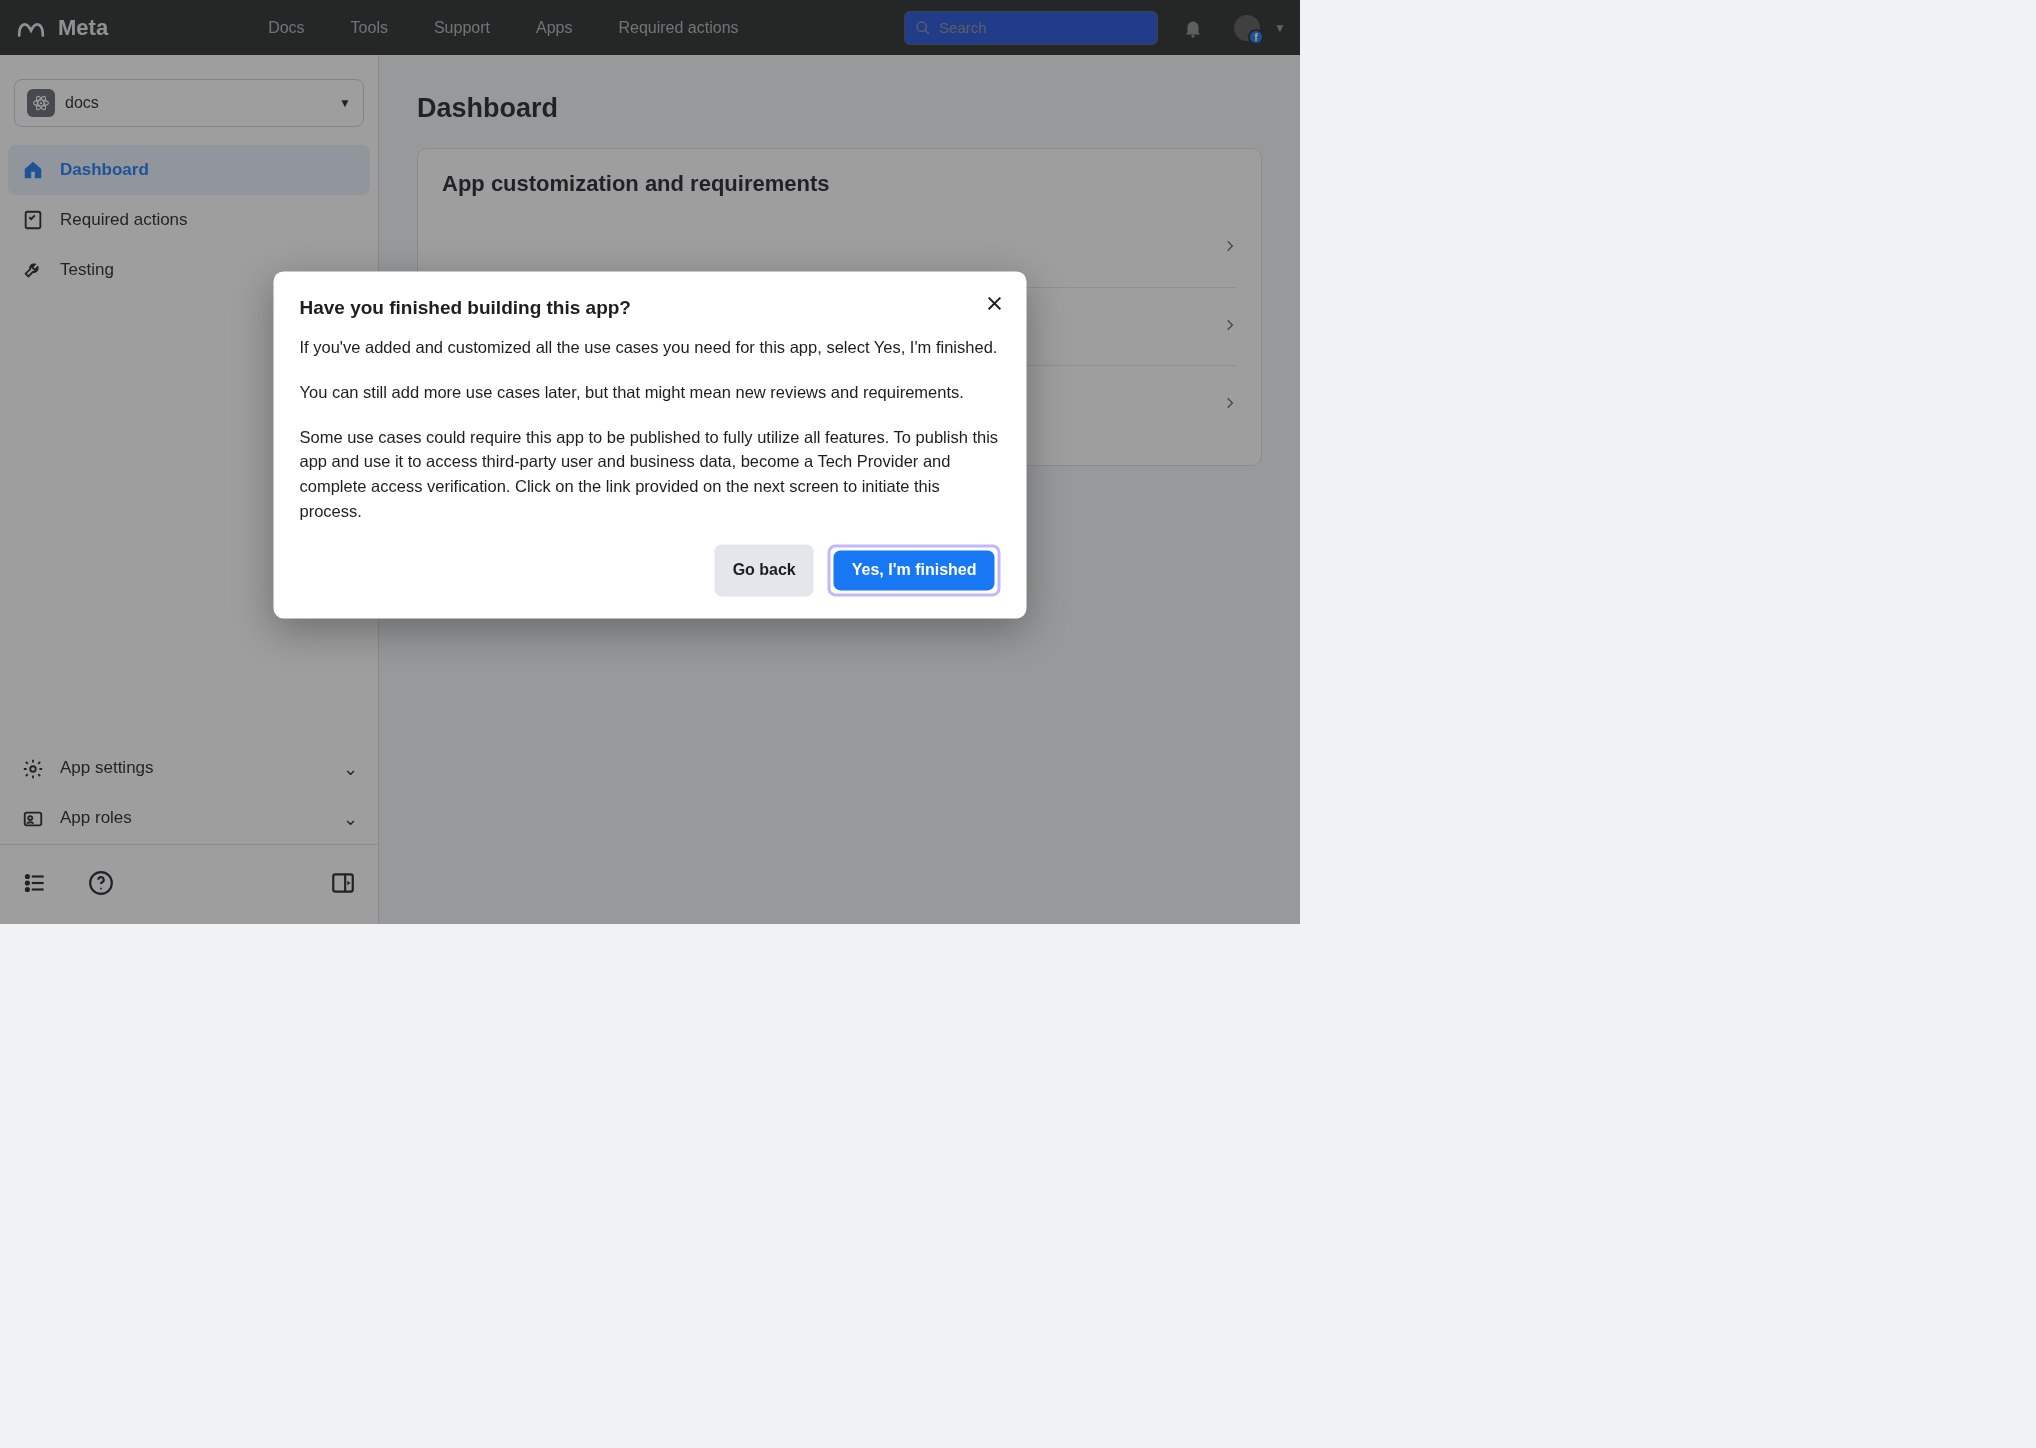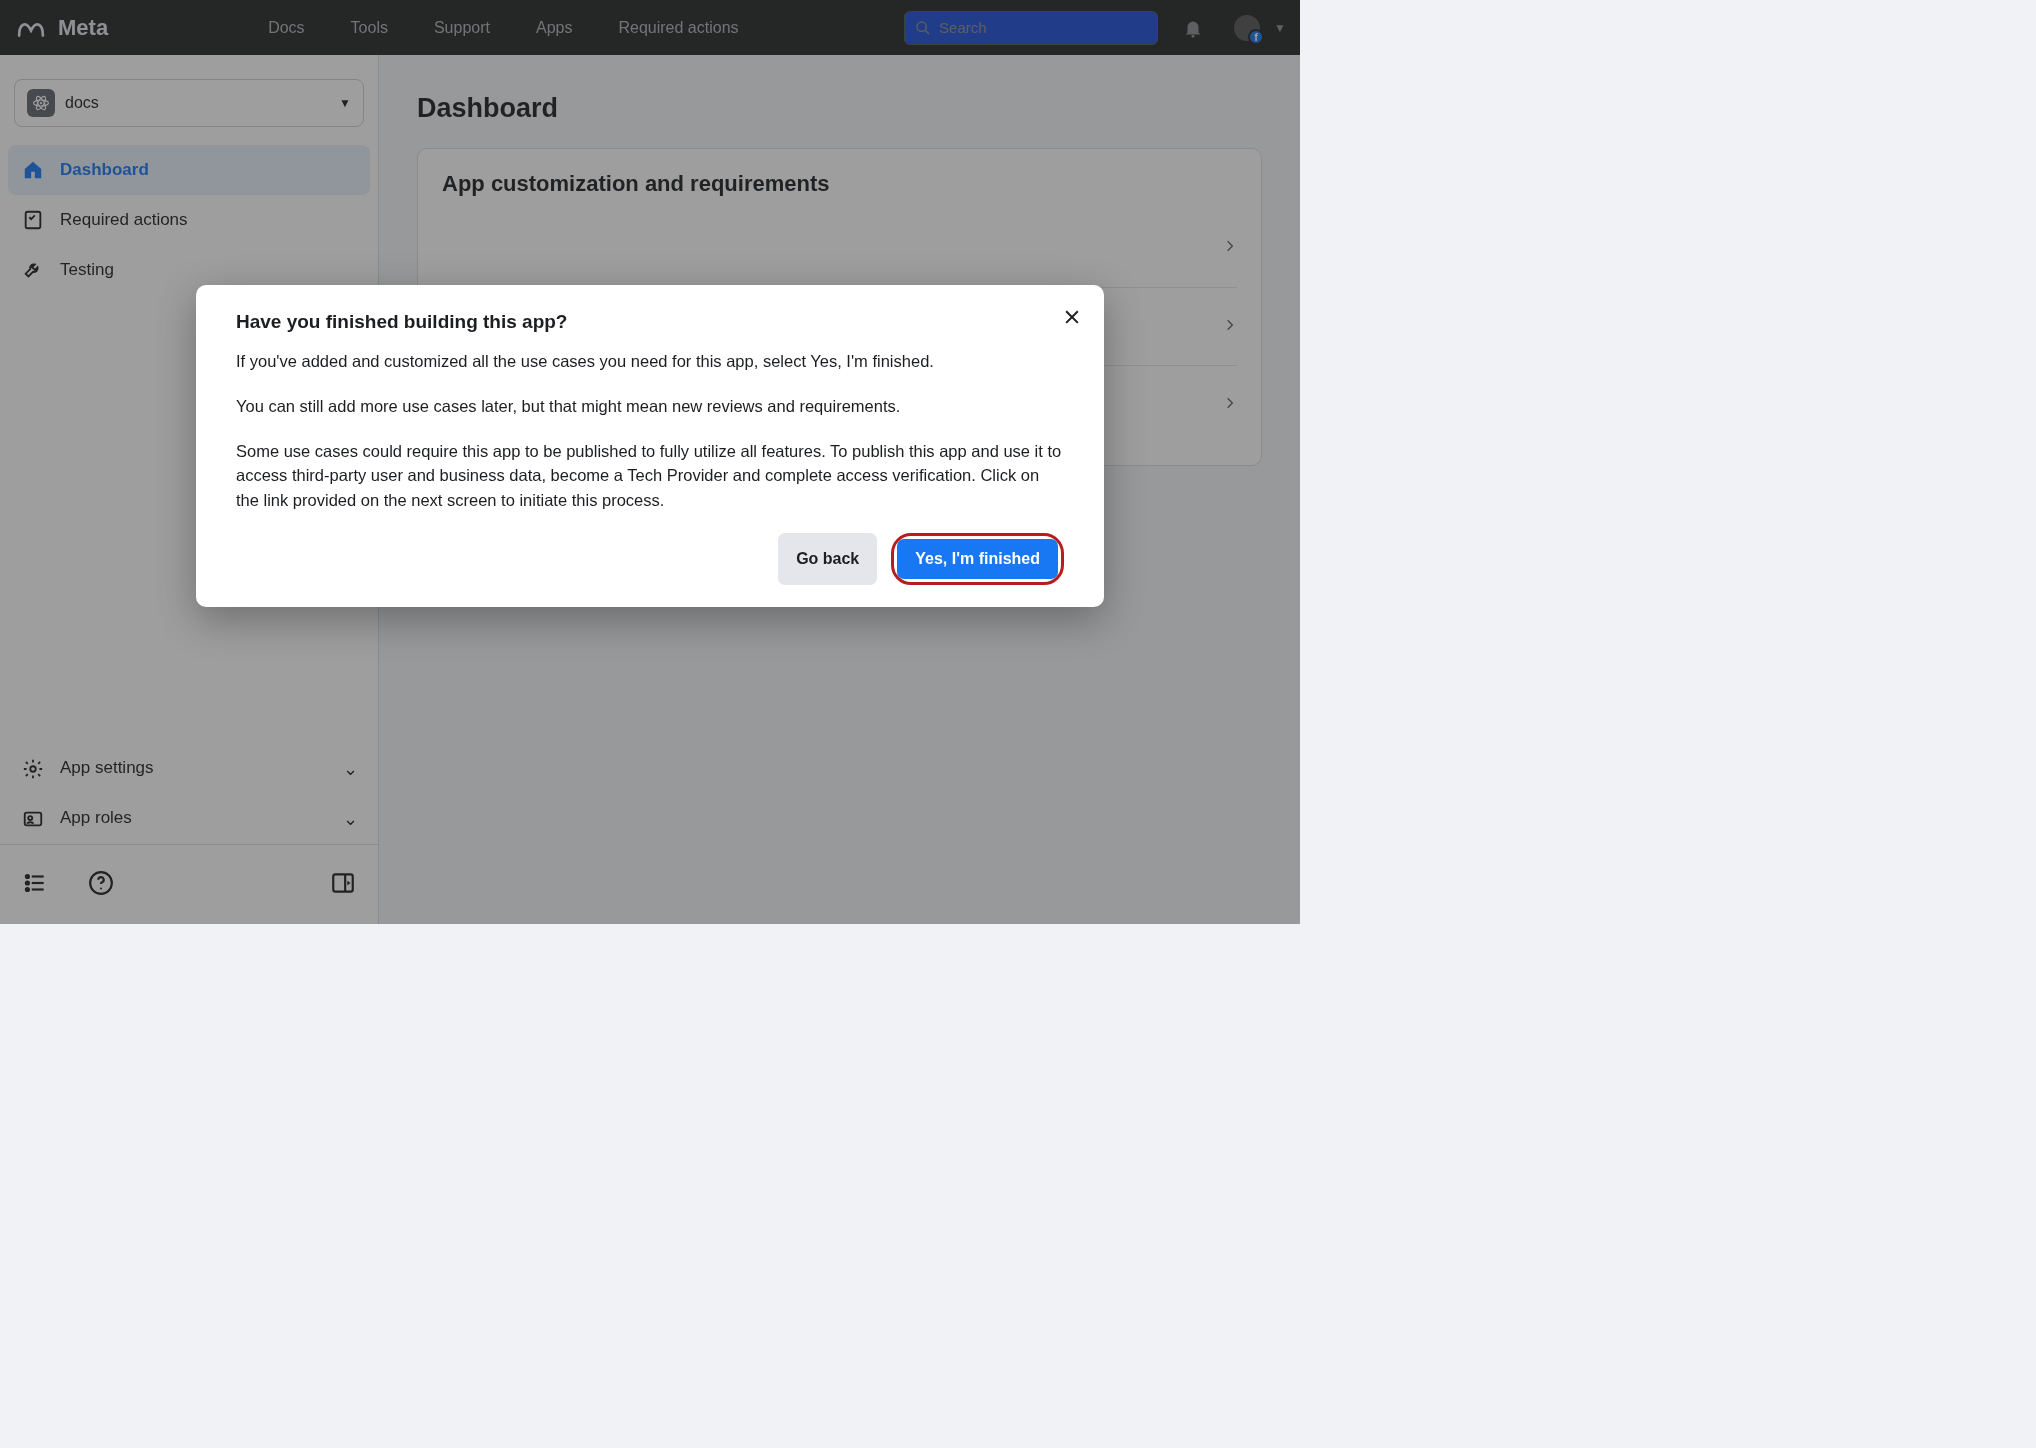--- a/index.html
+++ b/index.html
@@ -51,30 +51,30 @@
   .content { flex:1; padding: 38px 38px; overflow:auto; }
   .content h1 { font-size:27px; font-weight:800; color:#1c1e21; margin-bottom: 24px;}
   .card { border:1px solid #dadde1; border-radius:10px; background:#fff; padding: 22px 24px; }
   .card h2 { font-size:22px; font-weight:800; color:#1c1e21; margin-bottom:12px;}
   .cardrow { display:flex; align-items:center; justify-content:flex-end; border-top:1px solid #e4e6eb; height:78px;}
   .cardrow:first-of-type { border-top:none; }
   .cardrow .rarr { color:#606770; }
 
   
   .scrim { position:absolute; inset:0; background:rgba(40,40,40,0.45); }
-  .modal { position:absolute; left:50%; top:50%; transform:translate(-50%,-55%); width:908px; background:#fff; border-radius:10px; box-shadow:0 12px 40px rgba(0,0,0,0.3); padding: 26px 40px 22px; }
+  .modal { position:absolute; left:50%; top:50%; transform:translate(-50%,-55%); width:753px; background:#fff; border-radius:10px; box-shadow:0 12px 40px rgba(0,0,0,0.3); padding: 26px 26px 22px; }
   .modal h3 { font-size:19px; font-weight:800; color:#1c1e21; margin-bottom:16px;}
   .modal .close { position:absolute; top:22px; right:22px; cursor:pointer; }
   .modal .close svg { width:20px; height:20px; stroke:#1c1e21; stroke-width:2.4; }
   .modal p { font-size:16.5px; line-height:1.5; color:#1c1e21; margin-bottom:20px; }
   .modal .actions { display:flex; justify-content:flex-end; gap:14px; margin-top:6px;}
   .btn { border:none; border-radius:7px; padding: 11px 18px; font-size:16px; font-weight:600; cursor:pointer;}
   .btn-secondary { background:#e4e6eb; color:#1c1e21; }
   .btn-primary { background:#1877f2; color:#fff; }
-  .primary-wrap { border:3px solid #b91c1c; border-radius:20px; padding:3px; }
+  .primary-wrap { border:3px solid #c4b5fd; border-radius:8px; padding:3px; }
 
   .icon { display:inline-flex; }
 </style>
 </head>
 <body>
 
 <div class="viewport">
 
   <div class="topbar">
     <div class="brand">

